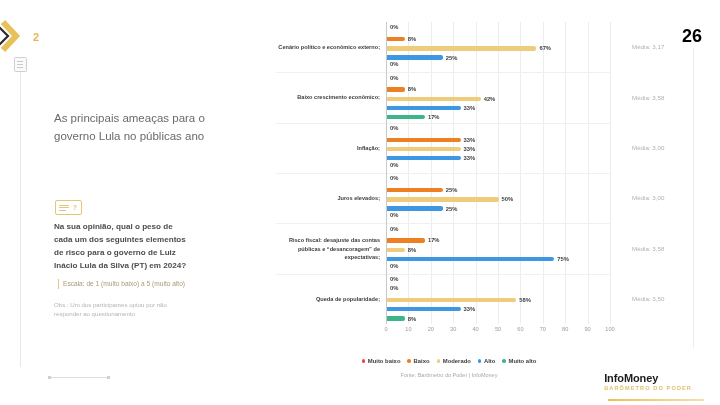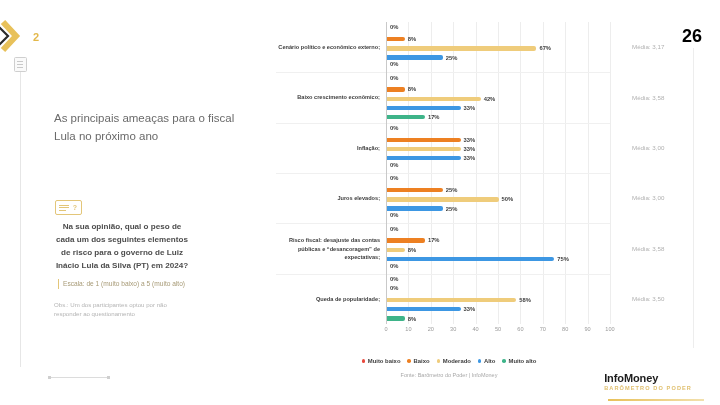--- a/index.html
+++ b/index.html
@@ -63,21 +63,21 @@
   }
   .q-icon .l1{top:3.5px;width:10px;}
   .q-icon .l2{top:6px;width:10px;}
   .q-icon .l3{top:8.5px;width:7px;}
   .q-icon .qm{
     position:absolute;right:4px;top:2px;font-size:7px;color:#E3C679;font-weight:700;line-height:9px;
   }
 
   .question{
     position:absolute;left:54px;top:220px;width:136px;font-size:8.1px;
-    line-height:1.62;color:#4d4d4d;font-weight:700;text-align:center;
+    line-height:1.62;color:#4d4d4d;font-weight:700;
   }
   .scale{
     position:absolute;left:58px;top:279px;width:130px;font-size:6.6px;
     line-height:1.5;color:#a79a76;border-left:1.5px solid #E3C679;padding-left:4px;
   }
   .obs{
     position:absolute;left:54px;top:300px;width:140px;font-size:6.1px;
     line-height:1.55;color:#b4b4b4;
   }
 
@@ -157,21 +157,21 @@
       <path d="M17 8 L30 22 L17 36" fill="none" stroke="#E8C15A" stroke-width="6" stroke-linejoin="miter"></path>
     </svg>
   </div>
 
   <div class="header-num">2</div>
 
   <div class="rail-icon"></div>
   <div class="rail-line"></div>
   <div class="rail-arrow"></div>
 
-  <div class="subtitle">As principais ameaças para o fiscal Lula no próximo ano</div>
+  <div class="subtitle">As principais ameaças para o governo Lula no públicas ano</div>
 
   <div class="q-icon">
     <span class="l1"></span>
       <span class="l2"></span>
       <span class="l3"></span>
     <span class="qm">?</span>
   </div>
 
   <div class="question">Na sua opinião, qual o peso de cada um dos seguintes elementos de risco para o governo de Luiz Inácio Lula da Silva (PT) em 2024?</div>
   <div class="scale">Escala: de 1 (muito baixo) a 5 (muito alto)</div>

